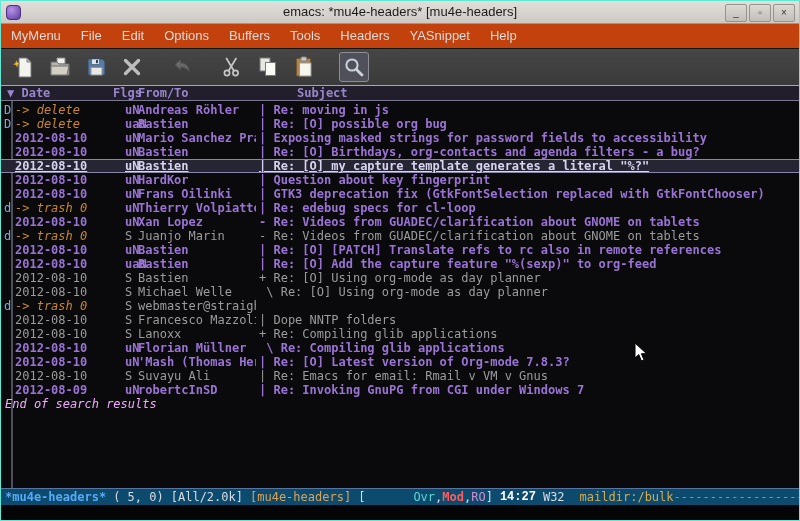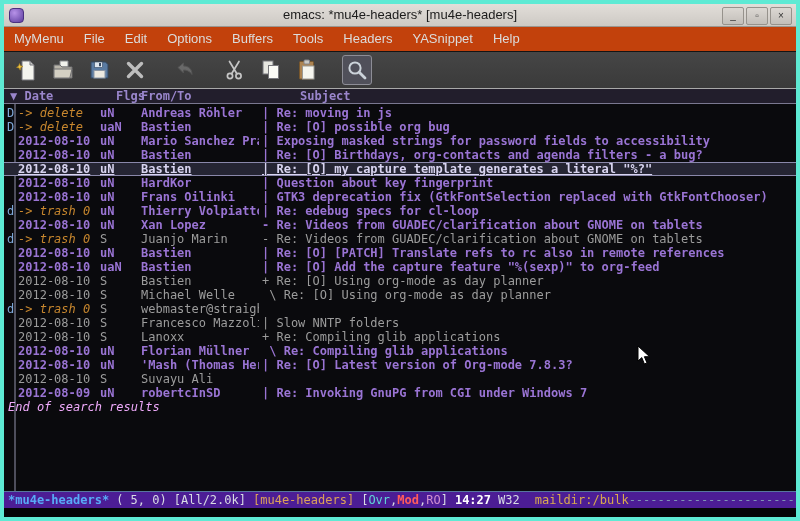--- a/index.html
+++ b/index.html
@@ -1,18 +1,18 @@
 <!DOCTYPE html>
 <html><head>
 <meta charset="utf-8">
 <style>
   html,body{margin:0;padding:0;background:#222;}
   .frame{
     position:relative;width:800px;height:521px;overflow:hidden;
-    background:#070709;border:4px solid #5eead4;box-sizing:border-box;
+    background:#070709;border:1px solid #5eead4;box-sizing:border-box;
     font-family:"Liberation Sans",sans-serif;
   }
   
   .titlebar{
     position:relative;height:22px;
     background:linear-gradient(#e2ded9,#cdc9c4);
     border-bottom:1px solid #9a9690;
     display:flex;align-items:center;
   }
   .app-icon{
@@ -66,54 +66,54 @@
   .rows{position:absolute;left:0;top:2px;right:0;}
   .msg-row{
     position:relative;height:14px;white-space:pre;
     font:12px "DejaVu Sans Mono",monospace;line-height:14px;
   }
   .msg-row.unread{color:#9a74d4;font-weight:bold;}
   .msg-row.read{color:#9c9c9c;}
   .col-mark{position:absolute;left:3px;color:#7fa8d9;font-weight:normal;}
   .col-date{position:absolute;left:14px;}
   .col-date.action{color:#c8872e;font-style:italic;font-weight:normal;}
-  .col-flags{position:absolute;left:96px;text-align:center;}
+  .col-flags{position:absolute;left:124px;text-align:center;}
   .col-from{position:absolute;left:137px;width:118px;overflow:hidden;}
   .col-subject{position:absolute;left:258px;right:0;overflow:hidden;}
   .msg-row.current{
     background:#252533;
     box-shadow:inset 0 1px 0 #8a88aa, inset 0 -1px 0 #8a88aa;
   }
   .msg-row.current .col-mark,
   .msg-row.current .col-date,
   .msg-row.current .col-flags,
   .msg-row.current .col-from,
   .msg-row.current .col-subject{
     color:#d8d4f0;text-decoration:underline;
   }
   .end-line{
     margin-left:4px;height:14px;line-height:14px;
     font:italic 12px "DejaVu Sans Mono",monospace;color:#f0abfc;white-space:pre;
   }
   
   .modeline{
-    height:17px;background:#4c1d95;border-top:1px solid #57759e;
+    height:17px;background:#0c4a6e;border-top:1px solid #57759e;
     box-sizing:border-box;display:flex;align-items:center;
     font:12px "DejaVu Sans Mono",monospace;color:#d8dce4;
     white-space:pre;overflow:hidden;padding-left:4px;
   }
   .ml-name{color:#58aaf6;font-weight:bold;margin-right:7px;}
   .ml-pos{margin-right:7px;}
   .ml-size{margin-right:7px;}
   .ml-mode{color:#dca258;margin-right:7px;}
   .ml-status{margin-right:7px;}
-  .ml-ovr{color:#5fd7d7;}
+  .ml-ovr{color:#5fd7d7;margin-left:48px;}
   .ml-mod{color:#ff5c5c;font-weight:bold;}
   .ml-ro{color:#cf8fd0;}
-  .ml-time{color:#ffffff;font-weight:bold;margin-right:7px;}
+  .ml-time{color:#ffffff;font-weight:bold;margin-right:7px;font-family:Liberation Mono, monospace;}
   .ml-week{margin-right:15px;}
   .ml-folder{color:#d9aa4e;font-weight:normal;}
   .ml-filler{color:#7f93b5;}
   
   .minibuffer{height:19px;background:#050507;}
   
   .mouse-cursor{position:absolute;left:633px;top:341px;pointer-events:none;}
 </style>
 </head>
 <body>
@@ -221,25 +221,25 @@
         <div class="msg-row unread"><span class="col-mark"></span><span class="col-date">2012-08-10</span><span class="col-flags">uN</span><span class="col-from">HardKor</span><span class="col-subject">| Question about key fingerprint</span></div>
         <div class="msg-row unread"><span class="col-mark"></span><span class="col-date">2012-08-10</span><span class="col-flags">uN</span><span class="col-from">Frans Oilinki</span><span class="col-subject">| GTK3 deprecation fix (GtkFontSelection replaced with GtkFontChooser)</span></div>
         <div class="msg-row unread"><span class="col-mark">d</span><span class="col-date action">-&gt; trash 0</span><span class="col-flags">uN</span><span class="col-from">Thierry Volpiatto</span><span class="col-subject">| Re: edebug specs for cl-loop</span></div>
         <div class="msg-row unread"><span class="col-mark"></span><span class="col-date">2012-08-10</span><span class="col-flags">uN</span><span class="col-from">Xan Lopez</span><span class="col-subject">- Re: Videos from GUADEC/clarification about GNOME on tablets</span></div>
         <div class="msg-row read"><span class="col-mark">d</span><span class="col-date action">-&gt; trash 0</span><span class="col-flags">S</span><span class="col-from">Juanjo Marin</span><span class="col-subject">- Re: Videos from GUADEC/clarification about GNOME on tablets</span></div>
         <div class="msg-row unread"><span class="col-mark"></span><span class="col-date">2012-08-10</span><span class="col-flags">uN</span><span class="col-from">Bastien</span><span class="col-subject">| Re: [O] [PATCH] Translate refs to rc also in remote references</span></div>
         <div class="msg-row unread"><span class="col-mark"></span><span class="col-date">2012-08-10</span><span class="col-flags">uaN</span><span class="col-from">Bastien</span><span class="col-subject">| Re: [O] Add the capture feature "%(sexp)" to org-feed</span></div>
         <div class="msg-row read"><span class="col-mark"></span><span class="col-date">2012-08-10</span><span class="col-flags">S</span><span class="col-from">Bastien</span><span class="col-subject">+ Re: [O] Using org-mode as day planner</span></div>
         <div class="msg-row read"><span class="col-mark"></span><span class="col-date">2012-08-10</span><span class="col-flags">S</span><span class="col-from">Michael Welle</span><span class="col-subject"> \ Re: [O] Using org-mode as day planner</span></div>
         <div class="msg-row read"><span class="col-mark">d</span><span class="col-date action">-&gt; trash 0</span><span class="col-flags">S</span><span class="col-from">webmaster@straightd...</span></div>
-        <div class="msg-row read"><span class="col-mark"></span><span class="col-date">2012-08-10</span><span class="col-flags">S</span><span class="col-from">Francesco Mazzoli</span><span class="col-subject">| Slow NNTP folders</span></div>
+        <div class="msg-row read"><span class="col-mark"></span><span class="col-date">2012-08-10</span><span class="col-flags">S</span><span class="col-from">Francesco Mazzoli</span><span class="col-subject">| Dope NNTP folders</span></div>
         <div class="msg-row read"><span class="col-mark"></span><span class="col-date">2012-08-10</span><span class="col-flags">S</span><span class="col-from">Lanoxx</span><span class="col-subject">+ Re: Compiling glib applications</span></div>
         <div class="msg-row unread"><span class="col-mark"></span><span class="col-date">2012-08-10</span><span class="col-flags">uN</span><span class="col-from">Florian Müllner</span><span class="col-subject"> \ Re: Compiling glib applications</span></div>
         <div class="msg-row unread"><span class="col-mark"></span><span class="col-date">2012-08-10</span><span class="col-flags">uN</span><span class="col-from">'Mash (Thomas Herbert)</span><span class="col-subject">| Re: [O] Latest version of Org-mode 7.8.3?</span></div>
-        <div class="msg-row read"><span class="col-mark"></span><span class="col-date">2012-08-10</span><span class="col-flags">S</span><span class="col-from">Suvayu Ali</span></div>
+        <div class="msg-row read"><span class="col-mark"></span><span class="col-date">2012-08-10</span><span class="col-flags">S</span><span class="col-from">Suvayu Ali</span><span class="col-subject">| Re: Emacs for email: Rmail v VM v Gnus</span></div>
         <div class="msg-row unread"><span class="col-mark"></span><span class="col-date">2012-08-09</span><span class="col-flags">uN</span><span class="col-from">robertcInSD</span><span class="col-subject">| Re: Invoking GnuPG from CGI under Windows 7</span></div>
         <div class="end-line">End of search results</div>
       </div>
   </div>
 
   <div class="modeline">
     <span class="ml-name">*mu4e-headers*</span>
     <span class="ml-pos">( 5, 0)</span>
     <span class="ml-size">[All/2.0k]</span>
     <span class="ml-mode">[mu4e-headers]</span>

